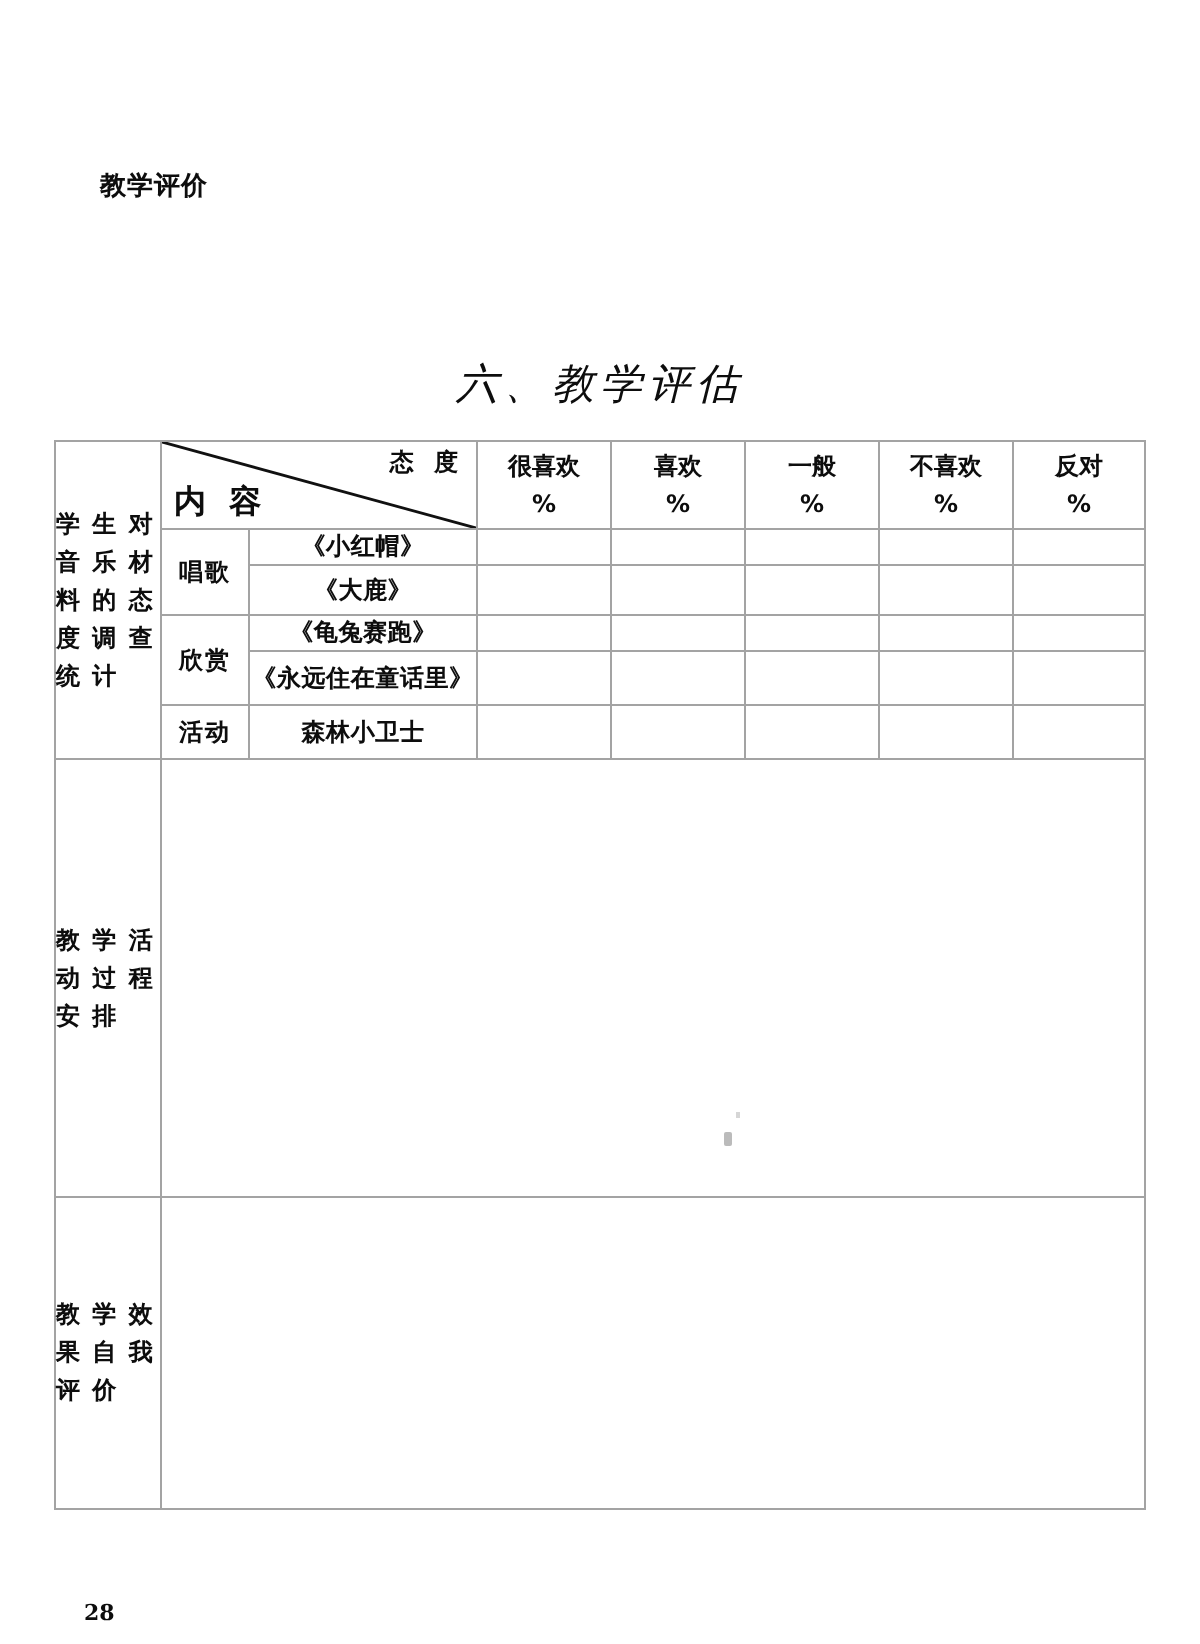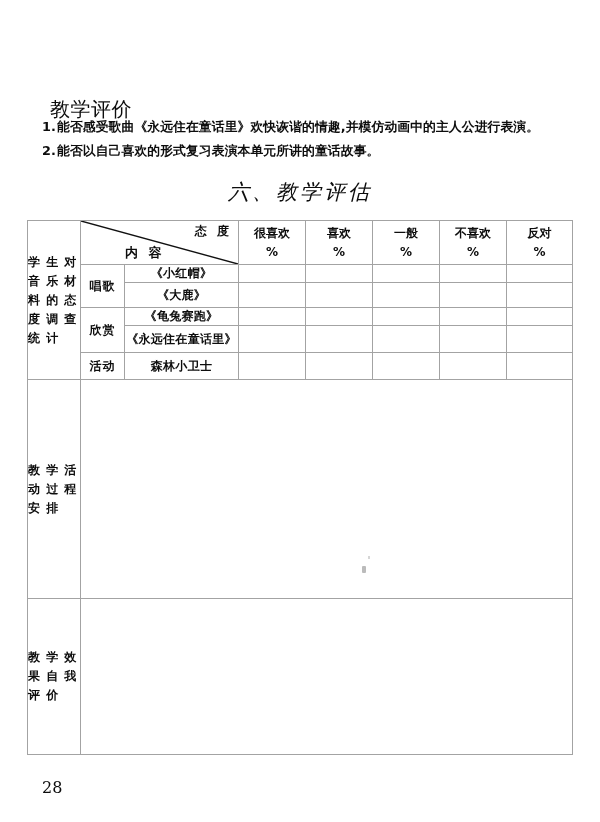--- a/index.html
+++ b/index.html
@@ -38,23 +38,23 @@
     letter-spacing: 0.1px;
   }
   .line-num {
     display: inline-block;
     min-width: 15px;
   }
 
   .heading-bold {
     position: absolute;
     left: 50px;
-    top: 96px;
-    font-size: 20px;
-    font-weight: 400;
+    top: 84px;
+    font-size: 13px;
+    font-weight: 700;
     letter-spacing: 0.5px;
   }
   .eval-list {
     position: absolute;
     left: 42px;
     top: 115px;
     width: 540px;
   }
   .eval-list .line { font-size: 12.8px; line-height: 24px; }
 
@@ -123,24 +123,23 @@
     right: 6px;
     top: 2px;
     font-size: 12px;
     font-weight: 700;
     letter-spacing: 3px;
   }
   .diag-bottom {
     position: absolute;
     left: 6px;
     bottom: 2px;
-    font-size: 13px;
+    font-size: 16px;
     font-weight: 700;
     letter-spacing: 3px;
-    margin-left: 38px;
   }
 
   .col-head {
     line-height: 19px;
     font-size: 12px;
     font-weight: 700;
     padding: 3px 0 3px 0;
   }
   .col-head .pct {
     display: block;
@@ -183,42 +182,34 @@
     left: 368px;
     top: 556px;
     width: 2px;
     height: 3px;
     background: rgba(90,90,90,0.25);
   }
 
   .page-num {
     position: absolute;
     left: 42px;
-    top: 778px;
-    font-size: 16px;
-    font-weight: 400;
+    top: 800px;
+    font-size: 11px;
+    font-weight: 700;
     font-family: "DejaVu Serif", "Liberation Serif", serif;
   }
 </style>
 </head>
 <body>
 
 <div class="page">
 
 
   <div class="heading-bold">教学评价</div>
 
-  <div class="eval-list">
-    <div class="line">
-      <span class="line-num">1.</span><span>能否感受歌曲《永远住在童话里》欢快诙谐的情趣,并模仿动画中的主人公进行表演。</span>
-    </div>
-    <div class="line">
-      <span class="line-num">2.</span><span>能否以自己喜欢的形式复习表演本单元所讲的童话故事。</span>
-    </div>
-  </div>
 
   <div class="section-title">六、教学评估</div>
 
   <div class="tbl-wrap">
     <table class="grid">
       <colgroup>
         <col style="width:53px">
         <col style="width:44px">
         <col style="width:114px">
         <col style="width:67px">

